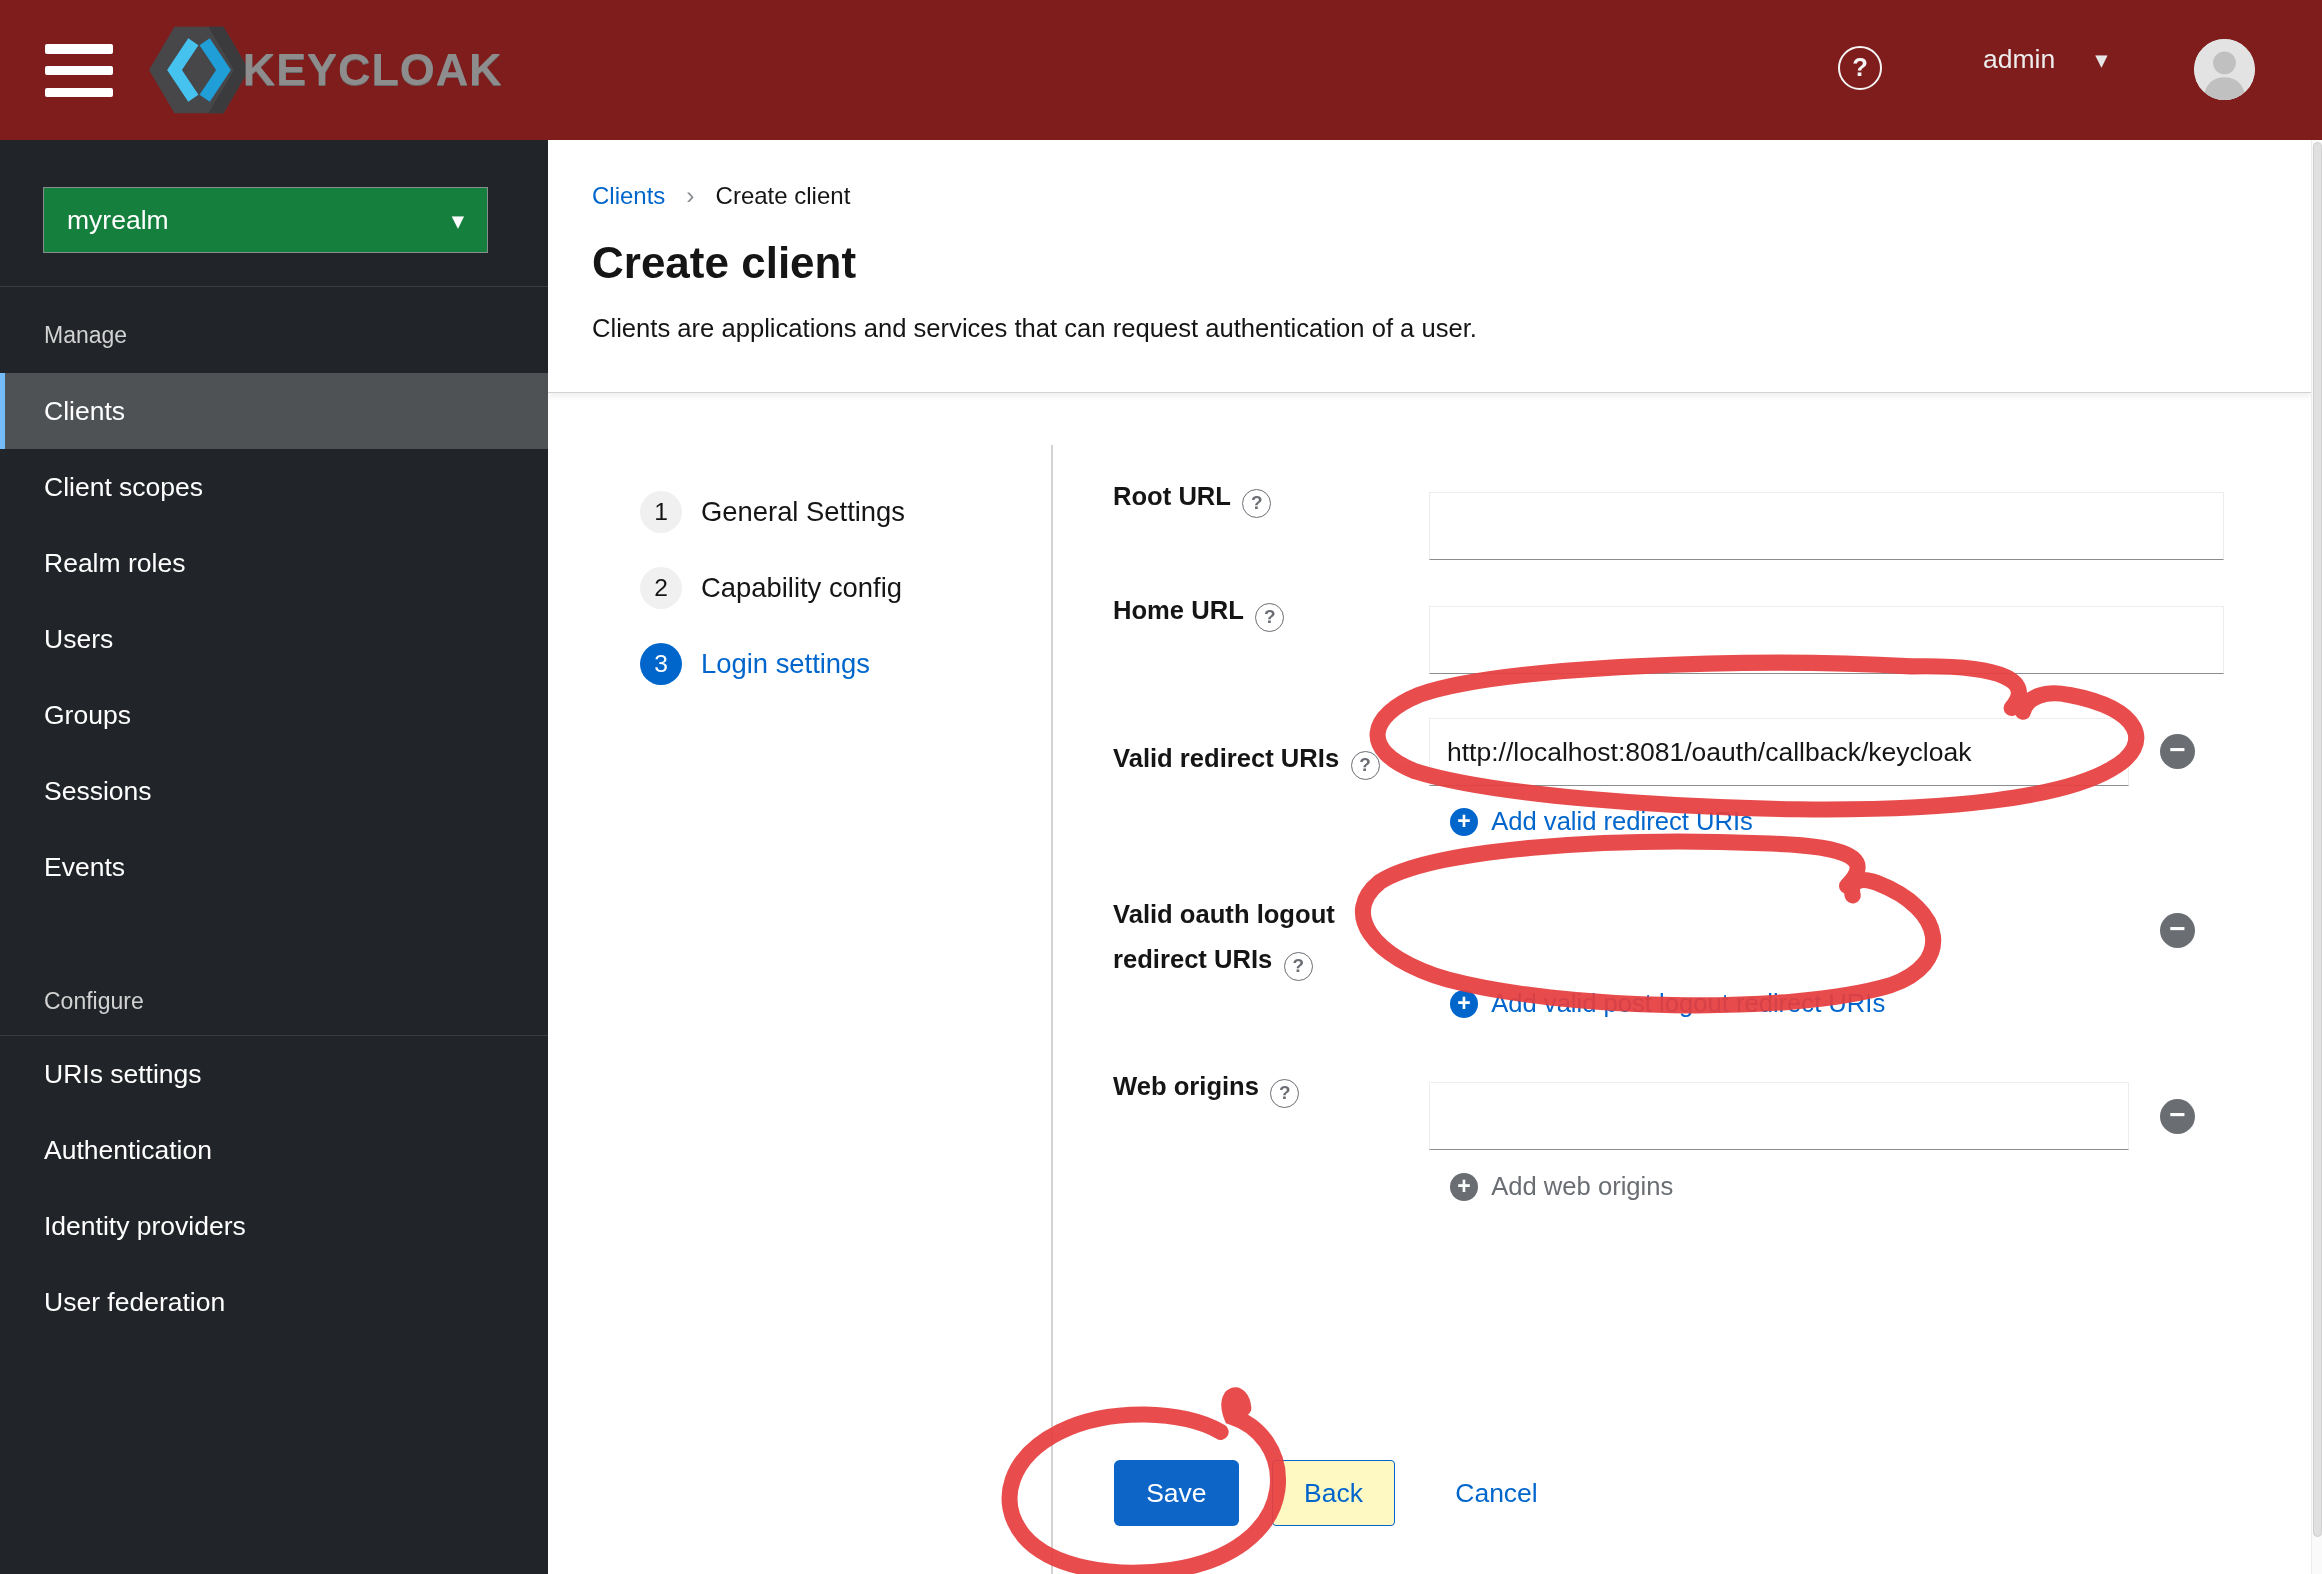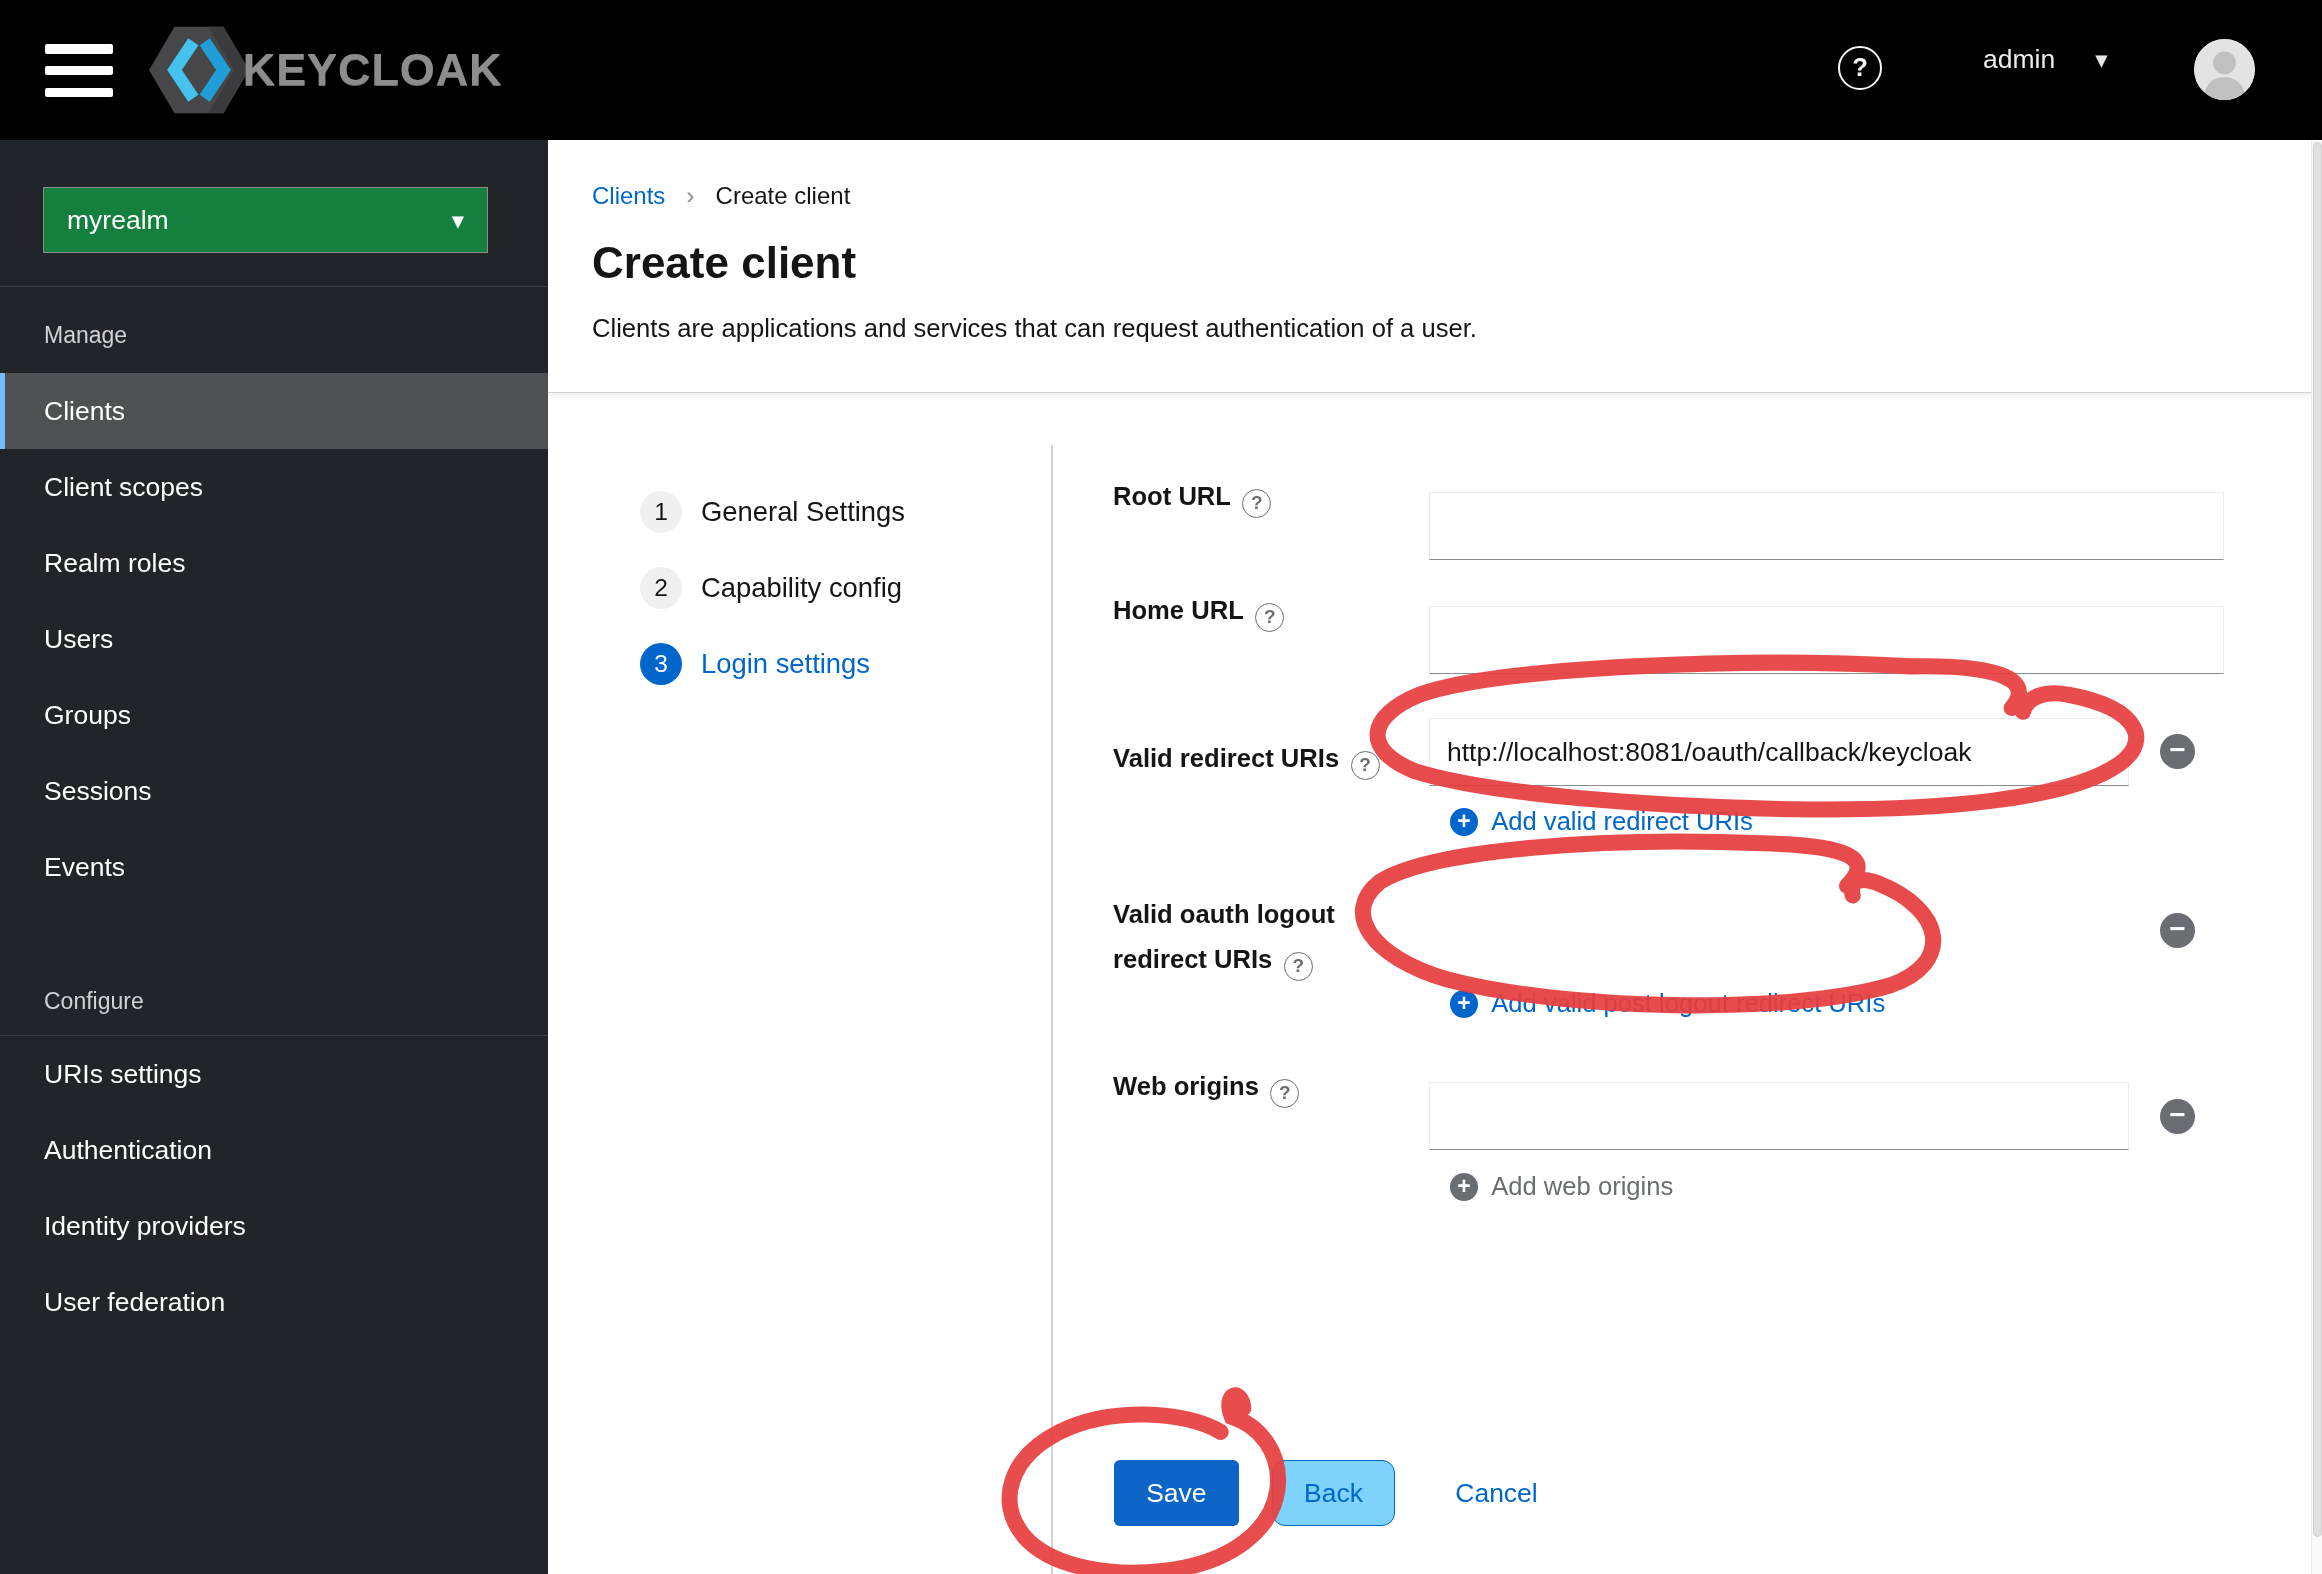--- a/index.html
+++ b/index.html
@@ -1,21 +1,21 @@
 <!DOCTYPE html>
 <html style="font-size:15px"><head>
 <meta charset="utf-8">
 <style>
   * { margin:0; padding:0; box-sizing:border-box; }
   html,body { background:#fff; }
   body { font-family:"Liberation Sans", sans-serif; }
   .page { position:relative; width:2322px; height:1575px; overflow:hidden; background:#fff; }
 
   
-  .masthead { position:absolute; left:0; top:0; width:2322px; height:140px; background:#000000; z-index:5; }
+  .masthead { position:absolute; left:0; top:0; width:2322px; height:140px; background:#7f1d1d; z-index:5; }
   .hamburger { position:absolute; left:45px; top:44px; width:68px; height:53px; cursor:pointer; }
   .hamburger span { display:block; width:68px; height:9.5px; background:#fff; border-radius:1.9px; margin-bottom:12.3px; }
   .brand { position:absolute; left:142px; top:17px; height:106px; display:flex; align-items:center; }
   .brand-text { font-size:45px; font-weight:700; color:#8d8d8d; letter-spacing:0.9px; margin-left:-13.2px;
                 text-shadow:0 0.9px 0 #6a6a6a; }
   .head-help { position:absolute; left:1838px; top:46px; width:44px; height:44px; border:2.8px solid #f5f5f5;
                border-radius:50%; color:#f5f5f5; font-size:25.6px; font-weight:700; text-align:center;
                line-height:39px; cursor:pointer; }
   .user-menu { position:absolute; left:1983px; top:44px; display:flex; align-items:center; cursor:pointer; }
   .user-name { color:#ededed; font-size:26.5px; }
@@ -92,21 +92,21 @@
   .link-redirect { top:414px; }
   .label-postlogout { top:499px; } .input-postlogout { top:503px; } .minus-postlogout { top:520px; }
   .link-postlogout { top:596px; }
   .label-weborigins { top:671px; } .input-weborigins { top:689px; } .minus-weborigins { top:706px; }
   .link-weborigins { top:779px; }
 
   .btn-row { position:absolute; left:0; top:1067px; width:100%; height:66px; }
   .btn { position:absolute; height:66px; font-size:26.5px; border-radius:5.7px; display:flex; align-items:center;
          justify-content:center; cursor:pointer; }
   .btn-save { left:0.9px; width:125px; background:#0d65c8; color:#fff; }
-  .btn-back { left:159px; width:123px; background:#7dd3fc; color:#0066cc; border:1.9px solid #0066cc; border-radius:13px; }
+  .btn-back { left:159px; width:123px; background:#fef9c3; color:#0066cc; border:1.9px solid #0066cc; border-radius:4px; }
   .btn-cancel { left:322px; width:123px; background:transparent; color:#0066cc; }
 
   
   .scrollbar { position:absolute; right:0; top:140px; width:11.4px; height:1435px; background:#fafafa;
                border-left:0.9px solid #ececec; }
   .scroll-thumb { position:absolute; left:0.9px; top:1.9px; width:9.5px; height:1395px; background:#e0e0e0;
                   border:0.9px solid #cfcfcf; border-radius:5.7px; cursor:pointer; }
 
   
   .annotations { position:absolute; left:0; top:0; width:2322px; height:1575px; pointer-events:none; z-index:9; }

